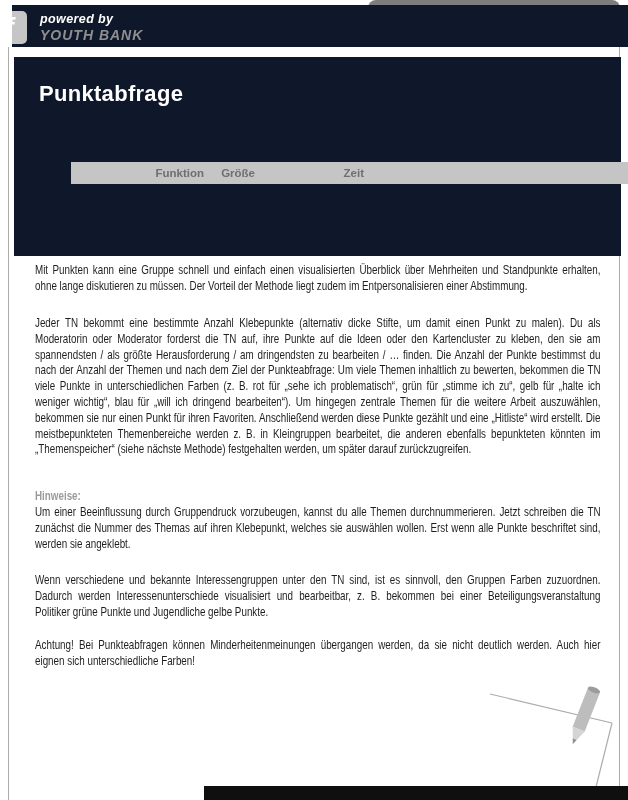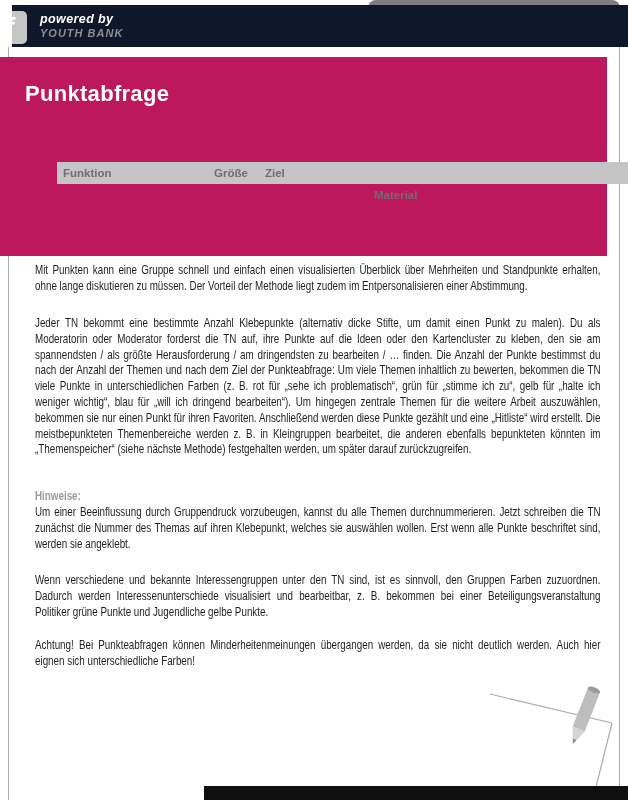--- a/index.html
+++ b/index.html
@@ -12,35 +12,35 @@
     background:#7d7d7d;border-radius:8px 8px 0 0;z-index:1;}
   .top-bar{position:absolute;left:12px;top:5px;width:628px;height:42px;
     background:#0f172a;z-index:2;}
   .logo-tab{position:absolute;left:0;top:6px;width:15px;height:33px;
     background:#c6c6c6;border-radius:0 5px 5px 0;overflow:hidden;}
   .logo-tab span{position:absolute;left:-7px;top:0;color:#ffffff;
     font-style:italic;font-weight:bold;font-size:26px;line-height:33px;}
   .powered{position:absolute;left:28px;top:7px;color:#ffffff;
     font-weight:bold;font-style:italic;font-size:12.5px;letter-spacing:.4px;}
   .brand{position:absolute;left:28px;top:22px;color:#8f8f8f;
-    font-weight:bold;font-style:italic;font-size:11px;letter-spacing:1px;}
+    font-weight:bold;font-style:italic;font-size:14px;letter-spacing:1px;}
   
   .frame-line{position:absolute;top:47px;width:1px;height:753px;background:#ababab;}
   .frame-line.left{left:8px;}
   .frame-line.right{left:619px;}
   
-  .header-block{position:absolute;left:0;top:57px;width:607px;height:199px;
-    background:#be185d;z-index:2;}
+  .header-block{position:absolute;left:14px;top:57px;width:607px;height:199px;
+    background:#0f172a;z-index:2;text-align:right;}
   .page-title{position:absolute;left:25px;top:24px;color:#ffffff;
     font-weight:bold;font-size:22px;letter-spacing:.3px;}
   .info-table{position:absolute;left:17px;top:105px;width:600px;padding-left:40px;}
   .tr{display:flex;align-items:center;padding-left:6px;box-sizing:border-box;}
   .tr.head{height:22px;background:#c5c5c5;color:#6f6f6f;font-weight:bold;font-size:11.5px;}
   .tr.data{height:28px;background:#f1f1ef;color:#8f8f8f;font-size:11px;}
-  .c1{width:127px;} .c2{width:51px;margin-left:24px;} .c3{width:109px;} .c4{flex:1;margin-top:44px;}
+  .c1{width:127px;} .c2{width:51px;} .c3{width:109px;} .c4{flex:1;margin-top:44px;}
   
   .para{position:absolute;left:35px;width:725px;transform:scaleX(0.78);
     transform-origin:0 0;font-size:12.6px;line-height:15.8px;color:#1e1e1e;
     text-align:justify;z-index:2;}
   .hint-label{position:absolute;left:35px;top:489px;color:#9b9b9b;font-weight:bold;
     font-size:12.6px;transform:scaleX(0.78);transform-origin:0 0;z-index:2;}
   
   .sketch{position:absolute;left:388px;top:670px;z-index:2;}
   .bottom-bar{position:absolute;left:204px;top:786px;width:424px;height:14px;
     background:#0f0f0f;z-index:3;}
@@ -60,21 +60,21 @@
 
 <div class="frame-line left"></div>
 <div class="frame-line right"></div>
 
 <div class="header-block">
   <div class="page-title">Punktabfrage</div>
   <div class="info-table">
     <div class="tr head">
       <div class="c1">Funktion</div>
       <div class="c2">Größe</div>
-      <div class="c3">Ziel</div>
+      <div class="c3">Zeit</div>
       <div class="c4">Material</div>
     </div>
   </div>
 </div>
 
 <div class="para" style="top:263px">Mit Punkten kann eine Gruppe schnell und einfach einen visualisierten Überblick über Mehrheiten und Standpunkte erhalten, ohne lange diskutieren zu müssen. Der Vorteil der Methode liegt zudem im Entpersonalisieren einer Abstimmung.</div>
 <div class="para" style="top:316px">Jeder TN bekommt eine bestimmte Anzahl Klebepunkte (alternativ dicke Stifte, um damit einen Punkt zu malen). Du als Moderatorin oder Moderator forderst die TN auf, ihre Punkte auf die Ideen oder den Kartencluster zu kleben, den sie am spannendsten / als größte Herausforderung / am dringendsten zu bearbeiten / … finden. Die Anzahl der Punkte bestimmst du nach der Anzahl der Themen und nach dem Ziel der Punkteabfrage: Um viele Themen inhaltlich zu bewerten, bekommen die TN viele Punkte in unterschiedlichen Farben (z. B. rot für „sehe ich problematisch“, grün für „stimme ich zu“, gelb für „halte ich weniger wichtig“, blau für „will ich dringend bearbeiten“). Um hingegen zentrale Themen für die weitere Arbeit auszuwählen, bekommen sie nur einen Punkt für ihren Favoriten. Anschließend werden diese Punkte gezählt und eine „Hitliste“ wird erstellt. Die meistbepunkteten Themenbereiche werden z. B. in Kleingruppen bearbeitet, die anderen ebenfalls bepunkteten könnten im „Themenspeicher“ (siehe nächste Methode) festgehalten werden, um später darauf zurückzugreifen.</div>
 
 <div class="hint-label">Hinweise:</div>
 <div class="para" style="top:505px">Um einer Beeinflussung durch Gruppendruck vorzubeugen, kannst du alle Themen durchnummerieren. Jetzt schreiben die TN zunächst die Nummer des Themas auf ihren Klebepunkt, welches sie auswählen wollen. Erst wenn alle Punkte beschriftet sind, werden sie angeklebt.</div>

